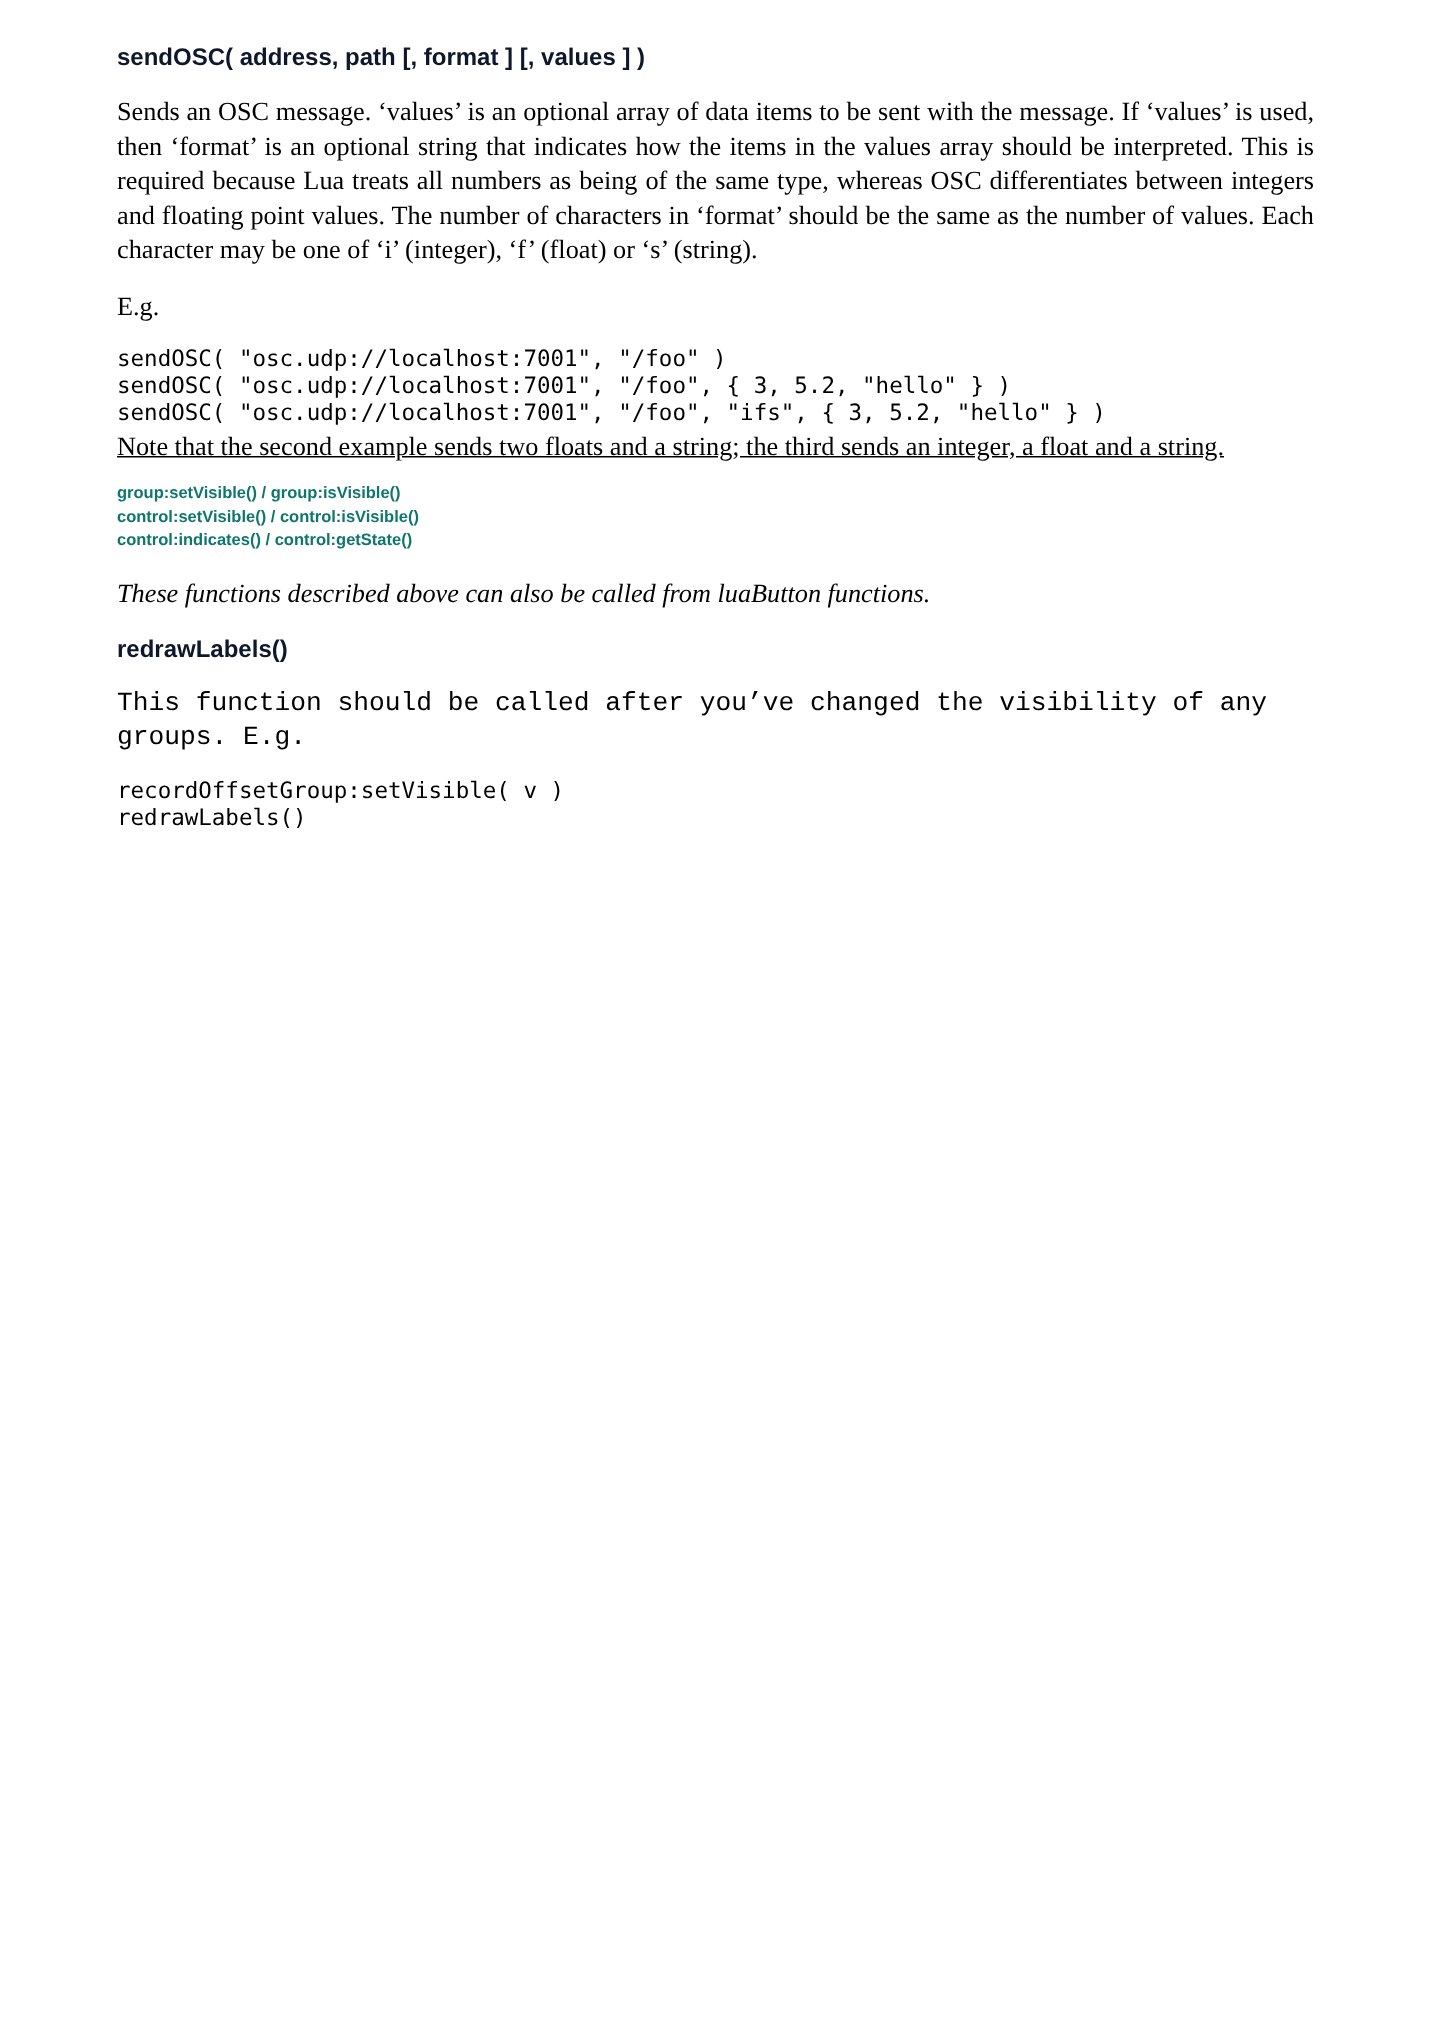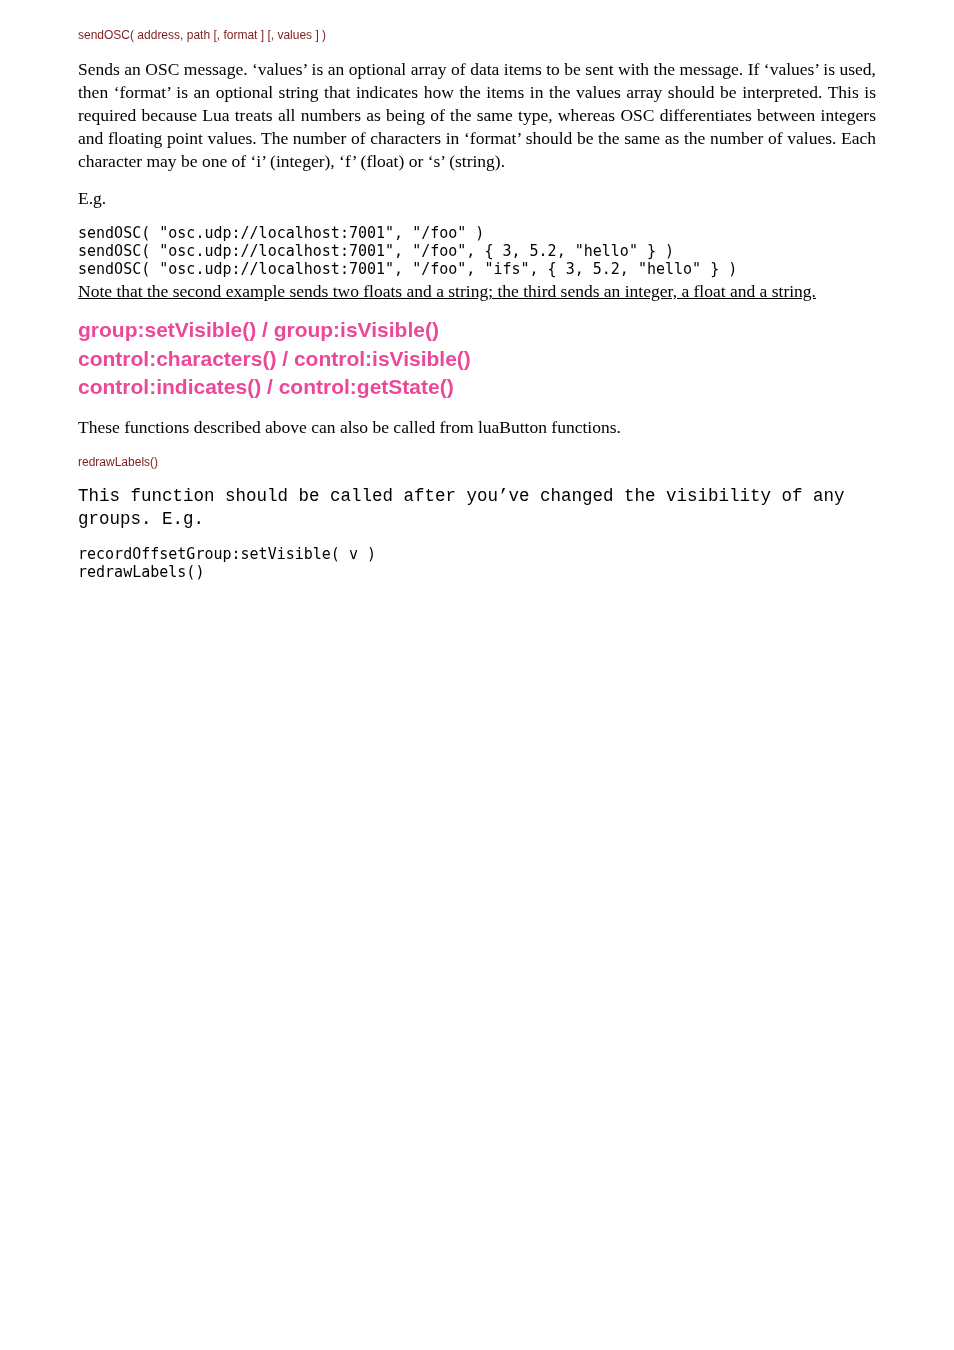--- a/index.html
+++ b/index.html
@@ -12,29 +12,29 @@
     min-height: 1350px;
     box-sizing: border-box;
     padding: 28px 78px 40px 78px;
     font-family: "Palatino Linotype", "Book Antiqua", Palatino, Georgia, serif;
     font-size: 17.5px;
     line-height: 1.32;
     color: #000;
   }
   .heading {
     font-family: "Helvetica Neue", Helvetica, Arial, sans-serif;
-    font-weight: 400;
-    font-size: 12px;
-    color: #7f1d1d;
+    font-weight: 700;
+    font-size: 16px;
+    color: #0f172a;
   }
   .sub-heading {
     font-family: "Helvetica Neue", Helvetica, Arial, sans-serif;
     font-weight: 700;
-    font-size: 21px;
-    color: #ec4899;
+    font-size: 11px;
+    color: #0f766e;
     line-height: 1.25;
     margin-top: 2px;
     margin-bottom: 0;
   }
   .para {
     margin: 14px 0 14px 0;
     text-align: justify;
   }
   .para-short {
     margin: 14px 0 14px 0;
@@ -56,23 +56,23 @@
 
 <div class="para-short">E.g.</div>
 
 <div class="code">sendOSC( "osc.udp://localhost:7001", "/foo" )
 sendOSC( "osc.udp://localhost:7001", "/foo", { 3, 5.2, "hello" } )
 sendOSC( "osc.udp://localhost:7001", "/foo", "ifs", { 3, 5.2, "hello" } )</div>
 
 <div class="para" style="margin-top:2px;text-decoration:underline;">Note that the second example sends two floats and a string; the third sends an integer, a float and a string.</div>
 
 <div class="sub-heading">group:setVisible() / group:isVisible()</div>
-<div class="sub-heading">control:characters() / control:isVisible()</div>
+<div class="sub-heading">control:setVisible() / control:isVisible()</div>
 <div class="sub-heading">control:indicates() / control:getState()</div>
 
-<div class="para-short" style="margin-top:16px;">These functions described above can also be called from luaButton functions.</div>
+<div class="para-short" style="margin-top:16px;font-style:italic;">These functions described above can also be called from luaButton functions.</div>
 
 <div class="heading" style="margin-top:16px;">redrawLabels()</div>
 
 <div class="para-short" style="margin-top:14px;font-family:Liberation Mono, monospace;">This function should be called after you’ve changed the visibility of any groups. E.g.</div>
 
 <div class="code">recordOffsetGroup:setVisible( v )
 redrawLabels()</div>
 
 </body></html>

